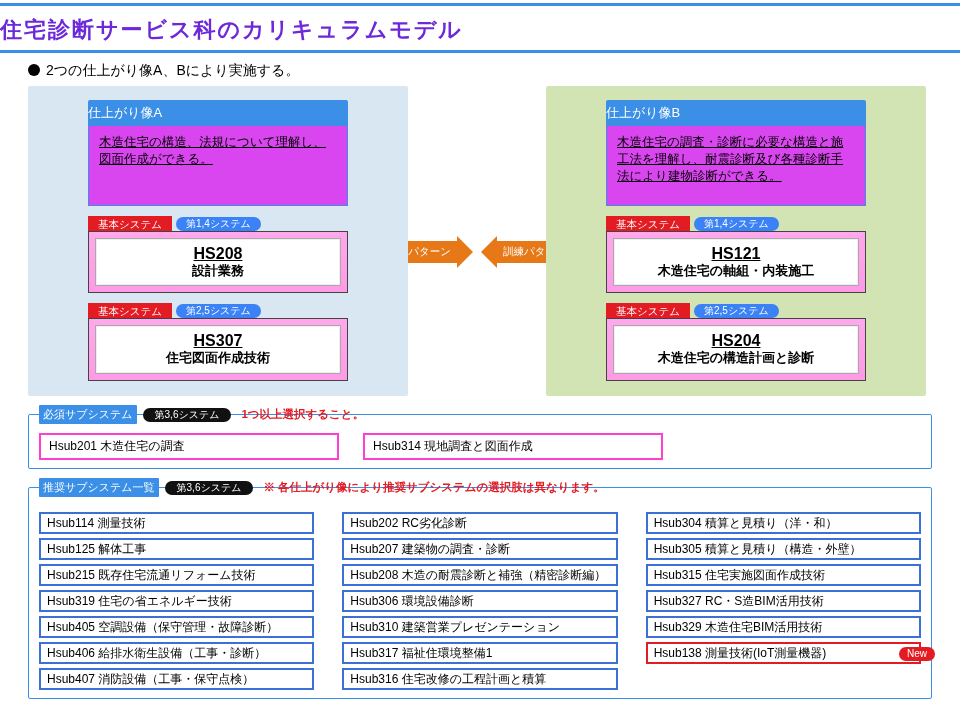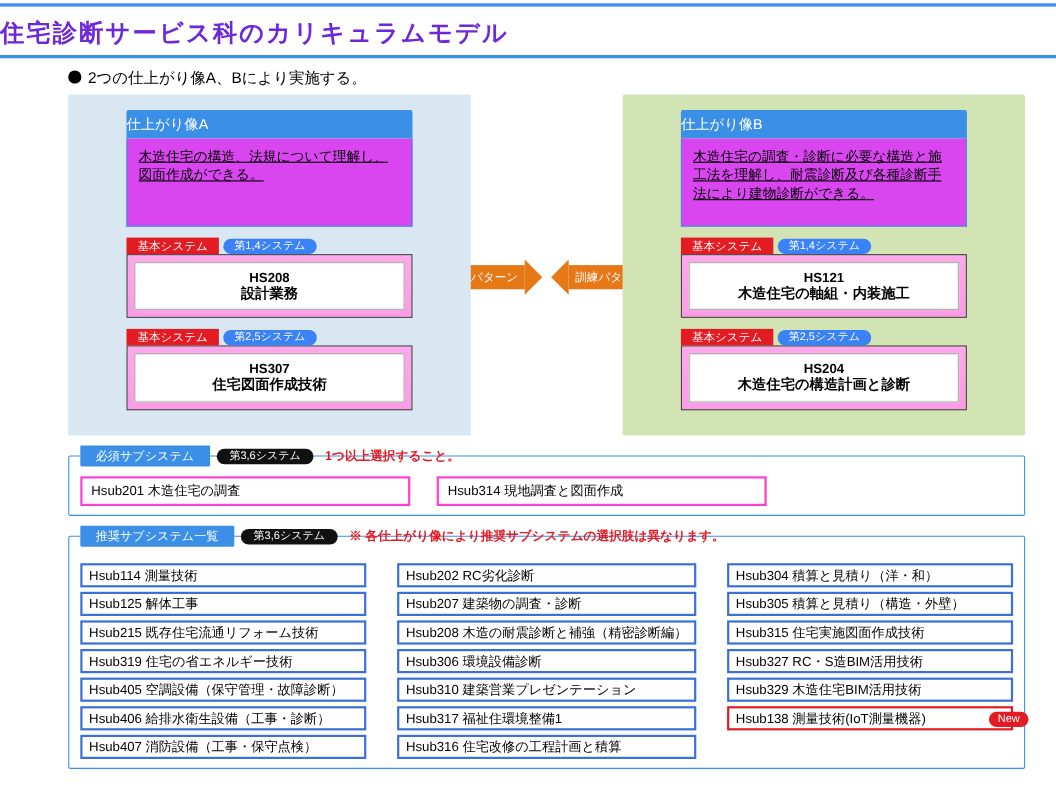--- a/index.html
+++ b/index.html
@@ -1,48 +1,48 @@
 <!DOCTYPE html>
 <html><head>
 <meta charset="utf-8">
 <style>
   * { box-sizing: border-box; margin: 0; padding: 0; }
   body { font-family: "MS PGothic","Hiragino Kaku Gothic Pro",sans-serif; font-size:12px; background:#fff; width:960px; height:720px; position:relative; }
   .rule { height:3px; background:#3b8fe6; margin:3px 0; }
   .title { font-size:22px; font-weight:bold; letter-spacing:2px; color:#6d28d9; padding:6px 0 2px; }
-  .content { padding:4px 28px 0;margin-left:34px; }
+  .content { padding:4px 28px 0; }
   .lead { font-size:14px; padding:2px 0 6px; }
   .bullet { display:inline-block; width:12px; height:12px; border-radius:50%; background:#000; vertical-align:-1px; margin-right:6px; }
 
   .stage { display:flex; align-items:flex-start; gap:0; position:relative; }
   .panel-wrap { width:380px; position:relative; }
   .panel-bg { position:absolute; inset:0; border-radius:2px; }
   .bgA { background:#d9e7f2; }
   .bgB { background:#d3e4b4; }
   .panel { position:relative; width:260px; margin:0 auto; padding:8px 0 14px; }
   .phead { background:#3b8fe6; color:#fff; text-align:left; font-size:13px; padding:4px 0; border-radius:2px 2px 0 0; }
   .pbody { background:#d946ef; border:1px solid #3b8fe6; border-top:none; padding:8px 10px 10px; min-height:80px; font-size:12.5px; line-height:1.35;text-decoration:underline; }
   .card { margin-top:10px; }
   .card-tab { display:flex; align-items:center; gap:4px; }
   .tab-red { background:#e31b23; color:#fff; font-size:10.5px; padding:1px 10px 0; height:15px; line-height:15px; border-radius:0; }
   .tab-pill { background:#3b82f6; color:#fff; font-size:10px; padding:0 10px; height:14px; line-height:14px; border-radius:7px; }
   .card-body { background:#f7a8e8; background:linear-gradient(#ffa8ec,#ff9ae7); border:1px solid #444; padding:6px; }
   .inner { background:#fff; border:1px solid #aaa; text-align:center; padding:6px 4px; box-shadow:inset 0 0 0 1px #eee; }
-  .inner .code { font-size:12px; font-weight:bold; }
+  .inner .code { font-size:16px; font-weight:bold;text-decoration:underline; }
   .inner .ctitle { font-size:13px; font-weight:bold; line-height:1.25; }
 
   .arrows { width:138px; display:flex; align-items:center; justify-content:center; gap:8px; padding-top:150px; }
   .arrow { display:flex; align-items:center; color:#fff; font-size:10.5px; }
   .arrow .shaft { background:#e67817; height:22px; display:flex; align-items:center; padding:0 6px; white-space:nowrap; }
   .arrow .head-r { width:0; height:0; border-top:16px solid transparent; border-bottom:16px solid transparent; border-left:16px solid #e67817; }
   .arrow .head-l { width:0; height:0; border-top:16px solid transparent; border-bottom:16px solid transparent; border-right:16px solid #e67817; }
 
   .section { margin-top:14px; border:1px solid #3b8fe6; border-radius:2px; background:#fff; position:relative; padding:6px 10px 8px; }
   .section .hdr { position:absolute; top:-10px; left:10px; display:flex; align-items:center; gap:6px; }
-  .hdr .blue { background:#3b8fe6; color:#fff; font-size:11px; padding:2px 14px; border-radius:1px; }
+  .hdr .blue { background:#3b8fe6; color:#fff; font-size:11px; padding:2px 4px; border-radius:1px; }
   .hdr .pill { background:#111; color:#fff; font-size:10px; padding:0 12px; height:14px; line-height:14px; border-radius:7px; }
   .hdr .note { color:#e31b23; font-size:11.5px; font-weight:bold; margin-left:4px; }
 
   .reqrow { display:flex; gap:24px; margin-top:6px; }
   .reqitem { flex:0 0 300px; border:2px solid #ff3fd1; background:#fff; padding:3px 8px; font-size:12px; }
 
   .gridwrap { display:flex; gap:28px; margin-top:10px;justify-content:center; }
   .col { flex:1; display:flex; flex-direction:column; gap:4px; }
   .item { border:2px solid #3b70d6; background:#fff; padding:2px 6px; font-size:12px; display:flex; align-items:center; position:relative; height:22px; white-space:nowrap; overflow:hidden; }
   .item.red { border-color:#e31b23; }

